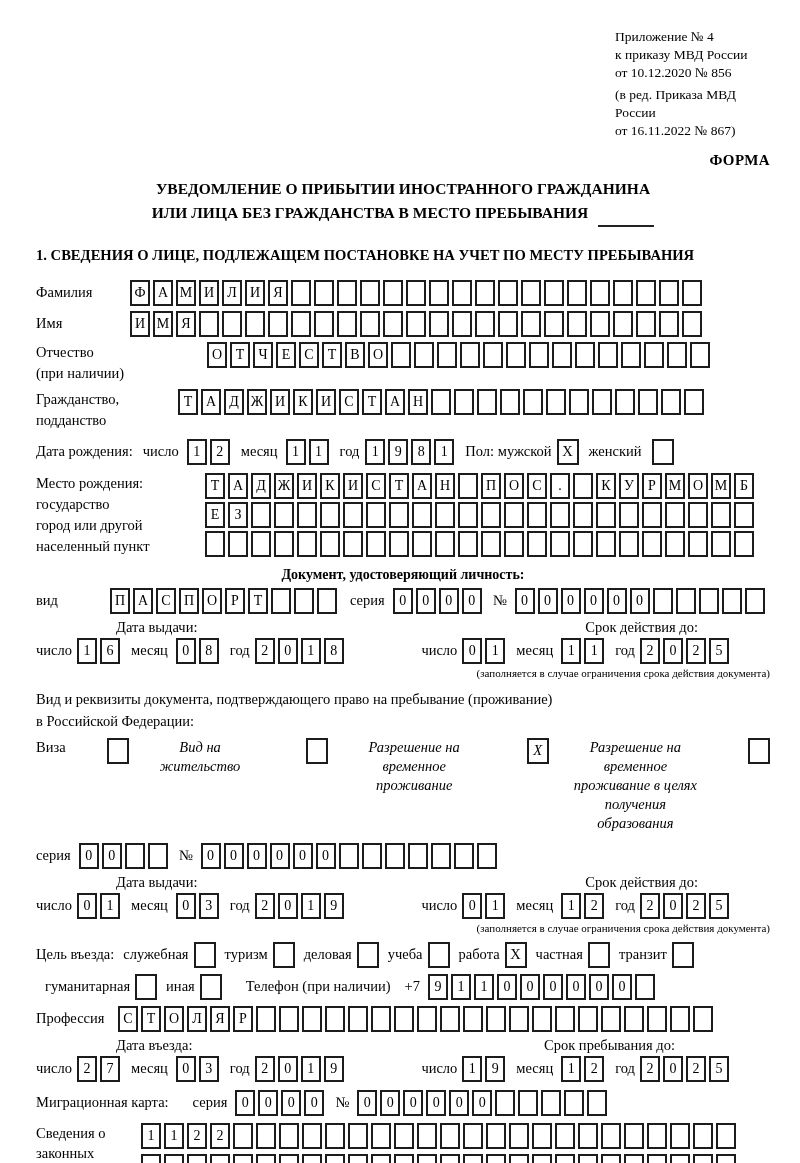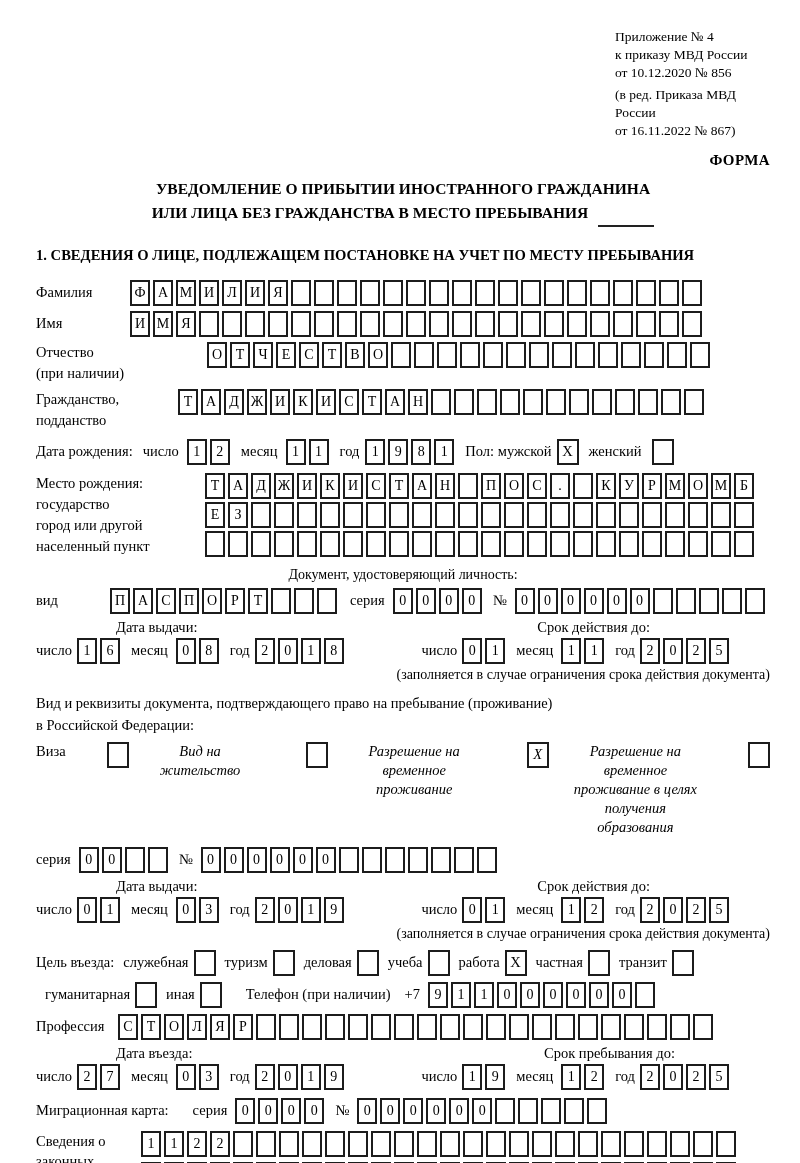--- a/index.html
+++ b/index.html
@@ -20,28 +20,28 @@
   .lblcol6{line-height:20px;}
   .cellcol{display:flex;flex-direction:column;}
   .cellcol .cells{margin-bottom:3px;}
   .cells{display:flex;flex:0 0 auto;}
   .cell{box-sizing:border-box;flex:0 0 auto;width:20px;height:26px;border:2px solid #1c1c1c;margin-right:3px;
         display:flex;align-items:center;justify-content:center;font-size:14px;line-height:1;background:#fff;}
   .checkbox{box-sizing:border-box;flex:0 0 auto;width:22px;height:26px;border:2px solid #1c1c1c;
         display:flex;align-items:center;justify-content:center;font-size:14.5px;background:#fff;}
   .ml5{margin-left:5px;}.ml6{margin-left:6px;}.ml8{margin-left:8px;}.ml10{margin-left:10px;}
   .ml14{margin-left:14px;}.ml24{margin-left:24px;}.ml64{margin-left:64px;}
-  .doc-heading{text-align:center;font-weight:normal;font-size:14px;margin-top:7px;}
+  .doc-heading{text-align:center;font-weight:bold;font-size:14px;margin-top:7px;}
   .dh-row{display:flex;font-size:14.5px;margin-top:5px;}
   .dh1{margin-left:80px;}
-  .dh2{margin-left:auto;margin-right:120px;}
+  .dh2{margin-left:auto;margin-right:72px;}
   .dh2b{margin-left:auto;margin-right:95px;}
   .dates-row{display:flex;align-items:center;margin-top:2px;}
   .dates-right{display:flex;align-items:center;margin-left:auto;margin-right:38px;}
-  .foot{font-size:14px;text-align:right;margin-top:3px;}
+  .foot{font-size:11px;text-align:right;margin-top:3px;}
   .intro{font-size:14.5px;margin-top:9px;line-height:1.55;}
   .opts-row{display:flex;align-items:flex-start;margin-top:5px;}
   .opt{display:flex;align-items:flex-start;gap:36px;}
   .opt + .opt{margin-left:18px;font-style:italic;}
   .opt-lines{display:flex;flex-direction:column;align-items:center;text-align:center;font-size:14.5px;line-height:19px;}
   .opt .checkbox{margin-left:8px;}
   .purpose-row{display:flex;align-items:center;margin-top:8px;}
   .pair{display:flex;align-items:center;margin-left:9px;}
   .pair .checkbox{margin-left:5px;}
 </style>

